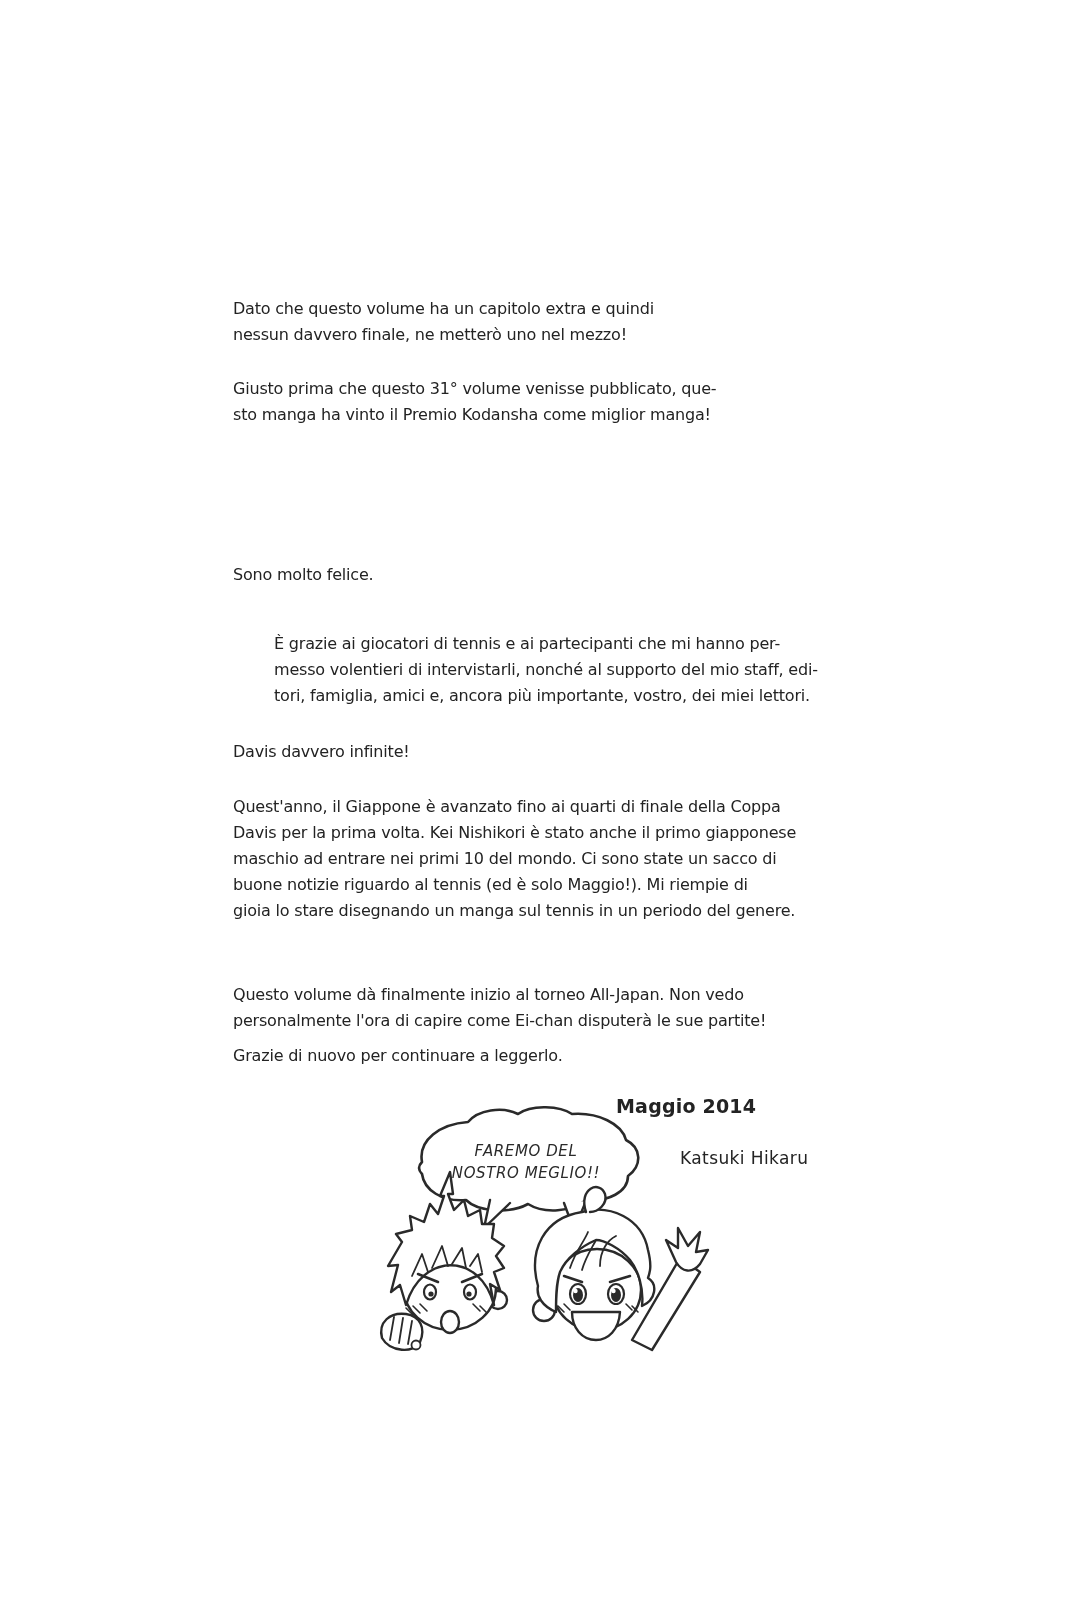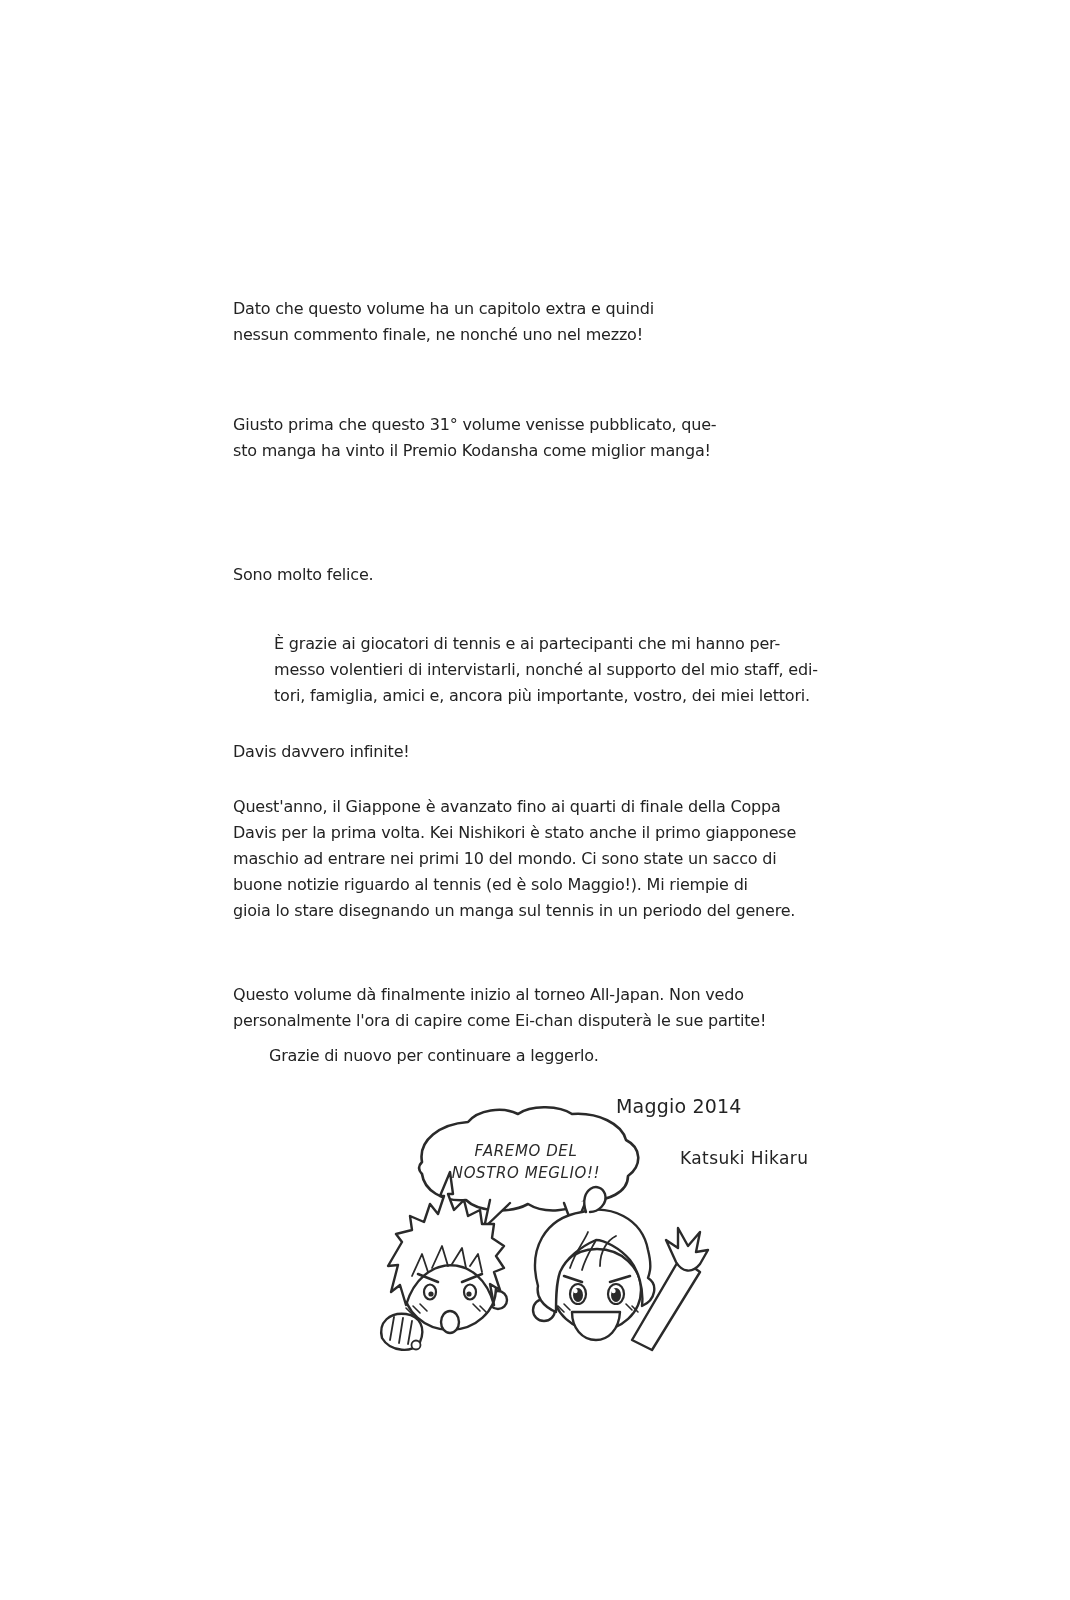--- a/index.html
+++ b/index.html
@@ -19,34 +19,35 @@
   .para {
     position: absolute;
     left: 233px;
     width: 640px;
     font-size: 16px;
     line-height: 26px;
     letter-spacing: -0.2px;
     white-space: pre-line;
   }
   .p1 { top: 296px; }
-  .p2 { top: 376px; margin-top: 36px; }
+  .p2 { top: 376px; }
   .p3 { top: 478px; }
   .p4 { top: 562px; }
   .p5 { top: 631px; margin-left: 41px; }
   .p6 { top: 739px; }
   .p7 { top: 794px; }
   .p8 { top: 946px; margin-top: 36px; }
-  .p9 { top: 1043px; margin-left: 36px; }
+  .p9 { top: 1043px; }
   .sig-date {
     position: absolute;
     left: 616px;
     top: 1095px;
     font-size: 19px;
     letter-spacing: 0.2px;
+    font-weight: bold;
   }
   .sig-author {
     position: absolute;
     left: 680px;
     top: 1148px;
     font-size: 17px;
     letter-spacing: 0.4px;
   }
   .illustration {
     position: absolute;
@@ -62,21 +63,21 @@
     letter-spacing: 0.6px;
     fill: #2a2a2a;
   }
 </style>
 </head>
 <body>
 
 <div class="page">
 
   <div class="para p1">Dato che questo volume ha un capitolo extra e quindi
-nessun commento finale, ne nonché uno nel mezzo!</div>
+nessun davvero finale, ne metterò uno nel mezzo!</div>
   <div class="para p2">Giusto prima che questo 31° volume venisse pubblicato, que-
 sto manga ha vinto il Premio Kodansha come miglior manga!</div>
   <div class="para p4">Sono molto felice.</div>
   <div class="para p5">È grazie ai giocatori di tennis e ai partecipanti che mi hanno per-
 messo volentieri di intervistarli, nonché al supporto del mio staff, edi-
 tori, famiglia, amici e, ancora più importante, vostro, dei miei lettori.</div>
   <div class="para p6">Davis davvero infinite!</div>
   <div class="para p7">Quest'anno, il Giappone è avanzato fino ai quarti di finale della Coppa
 Davis per la prima volta. Kei Nishikori è stato anche il primo giapponese
 maschio ad entrare nei primi 10 del mondo. Ci sono state un sacco di

